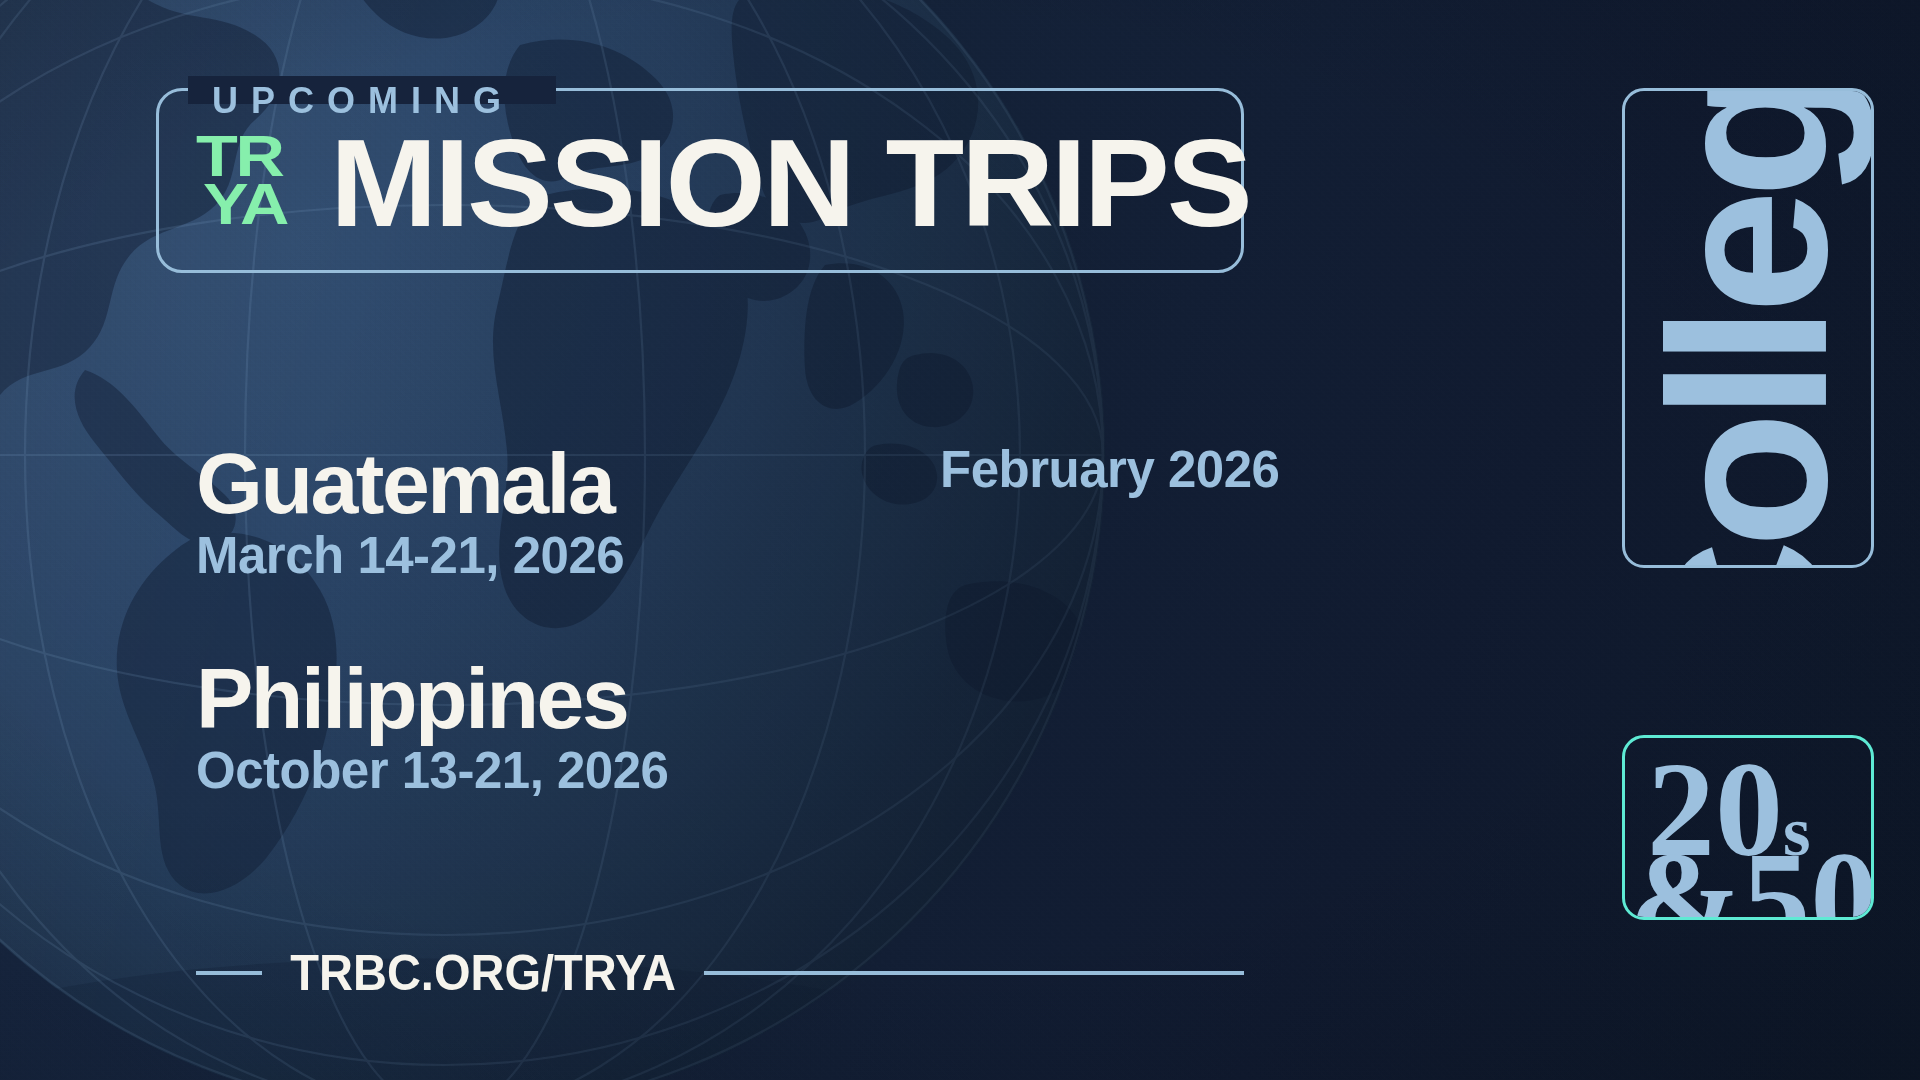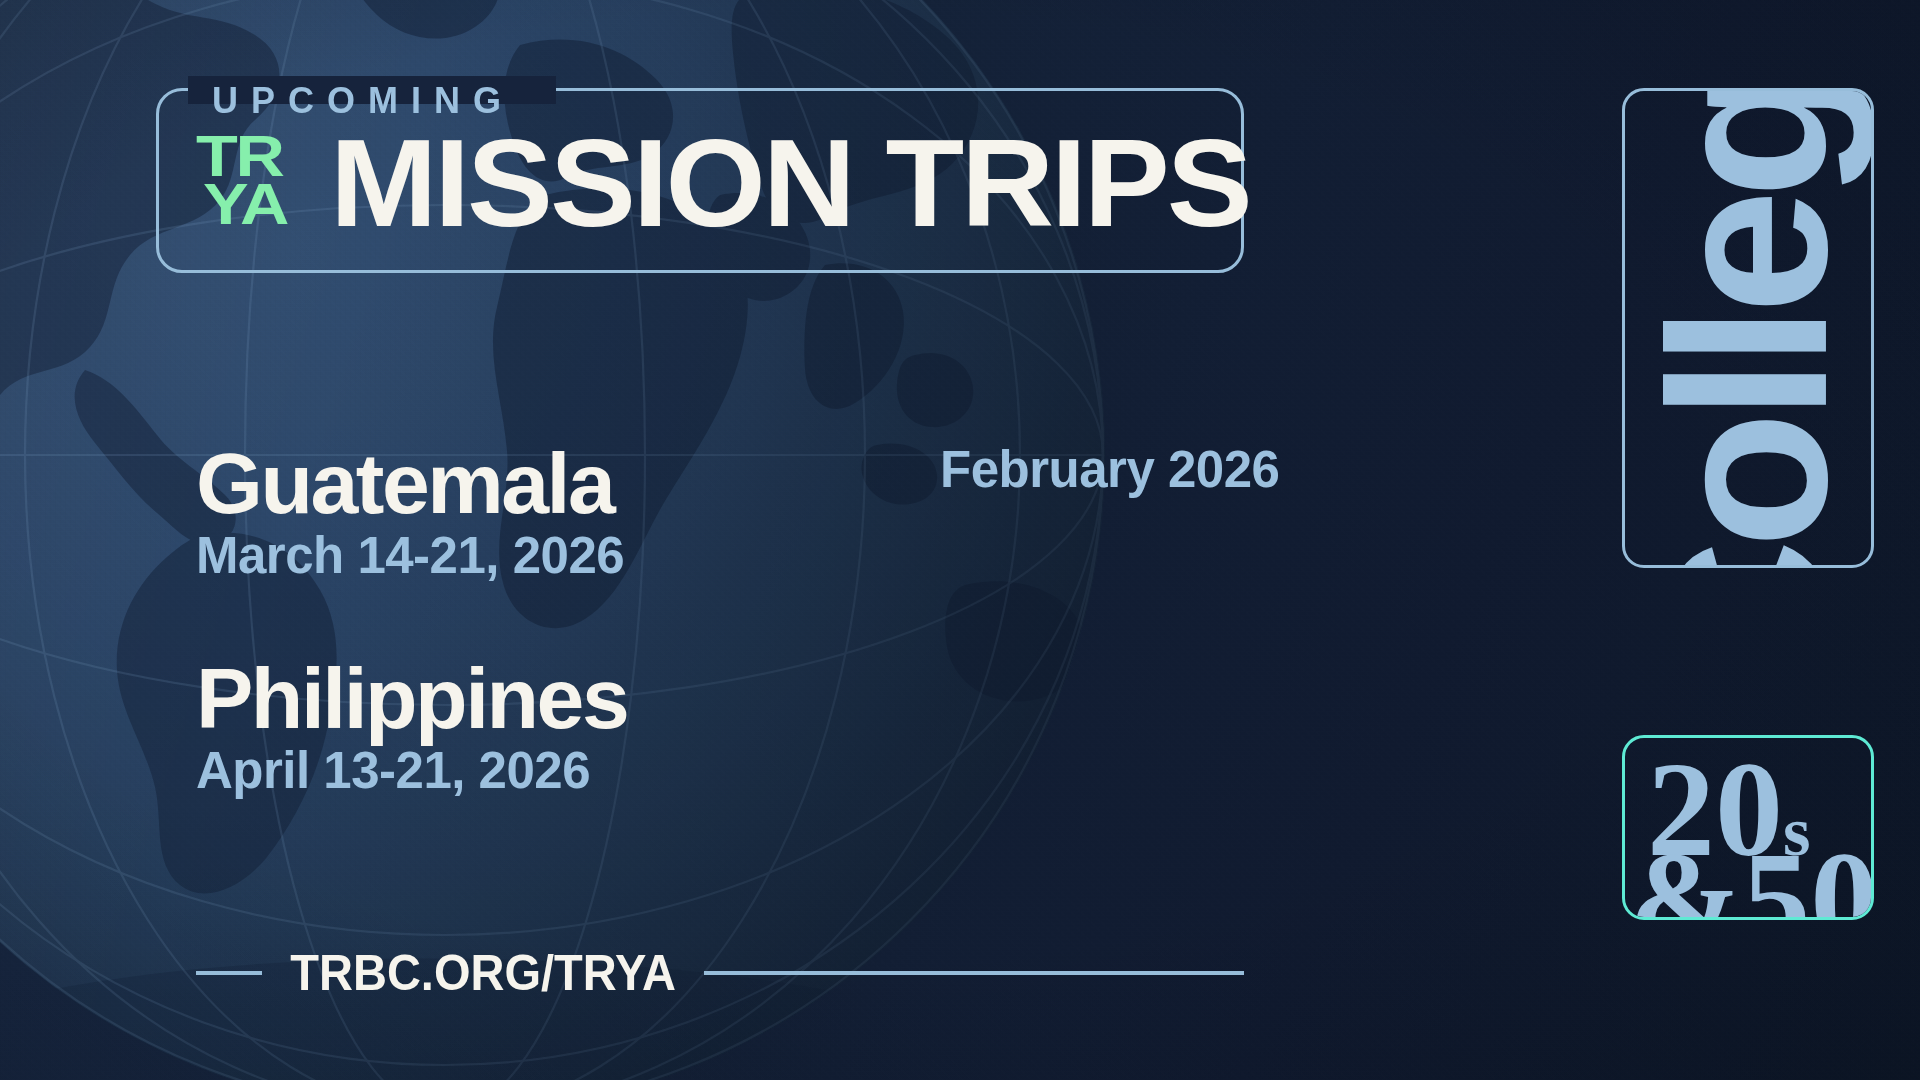--- a/index.html
+++ b/index.html
@@ -345,21 +345,21 @@
 
   <div class="mission-title">MISSION TRIPS</div>
 
   <div class="trip" id="trip-0">
     <div class="trip-name">Guatemala</div>
     <div class="trip-date">March 14-21, 2026</div>
   </div>
 
   <div class="trip" id="trip-1">
     <div class="trip-name">Philippines</div>
-    <div class="trip-date">April 13-21, 2026</div>
+    <div class="trip-date">October 13-21, 2026</div>
   </div>
 
   <div class="trip" id="trip-2">
     <div class="trip-date">February 2026</div>
   </div>
 
   <div class="footer">
     <div class="rule rule-left"></div>
     <div class="footer-url">TRBC.ORG/TRYA</div>
     <div class="rule rule-right"></div>

